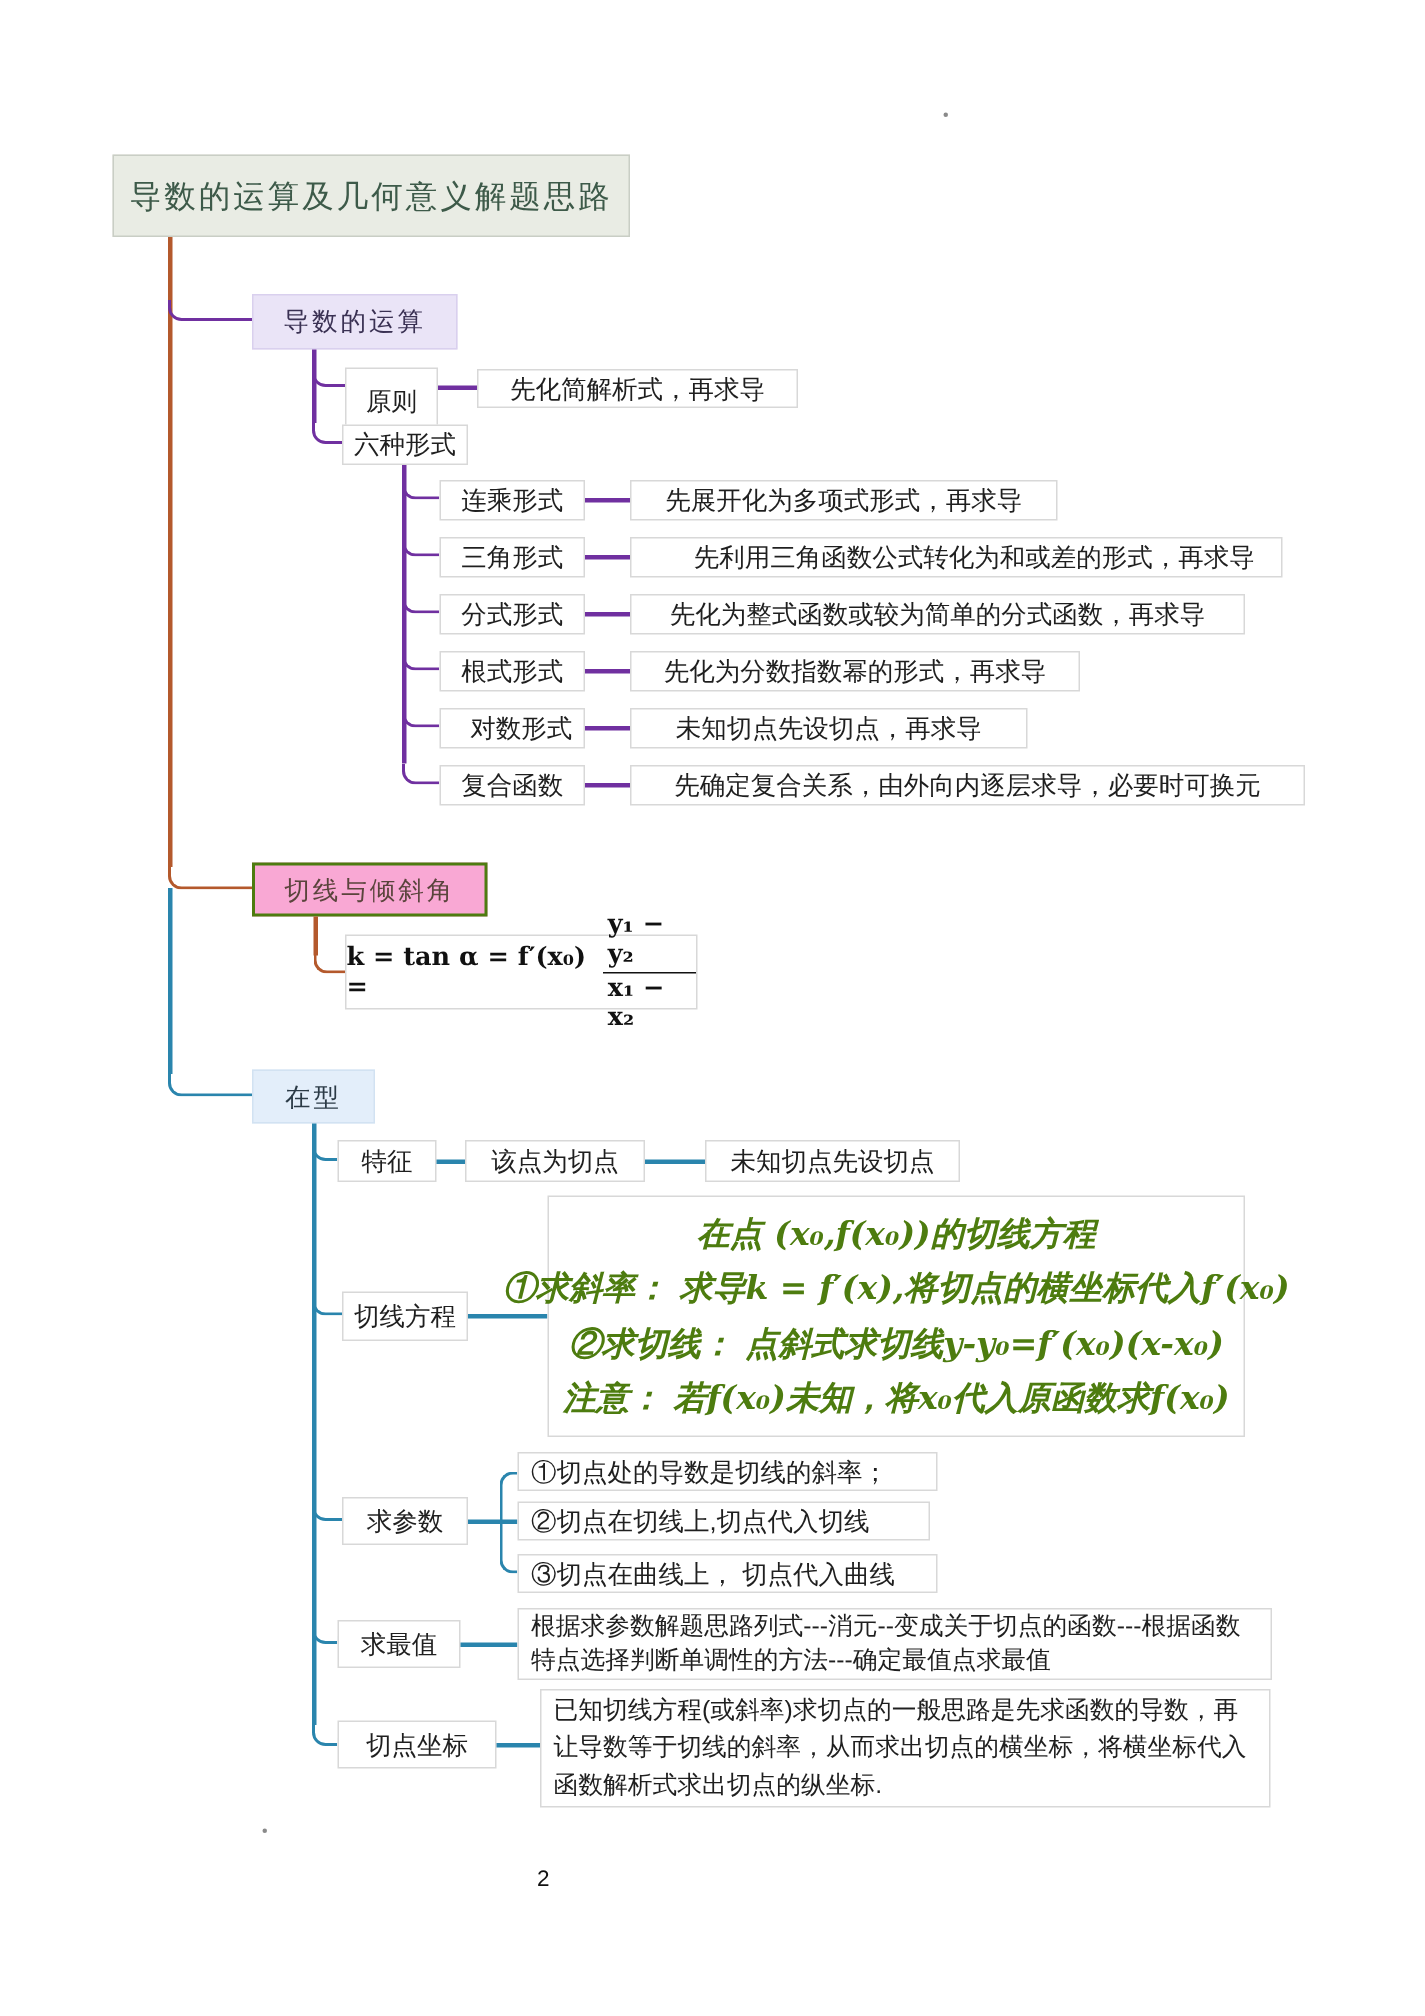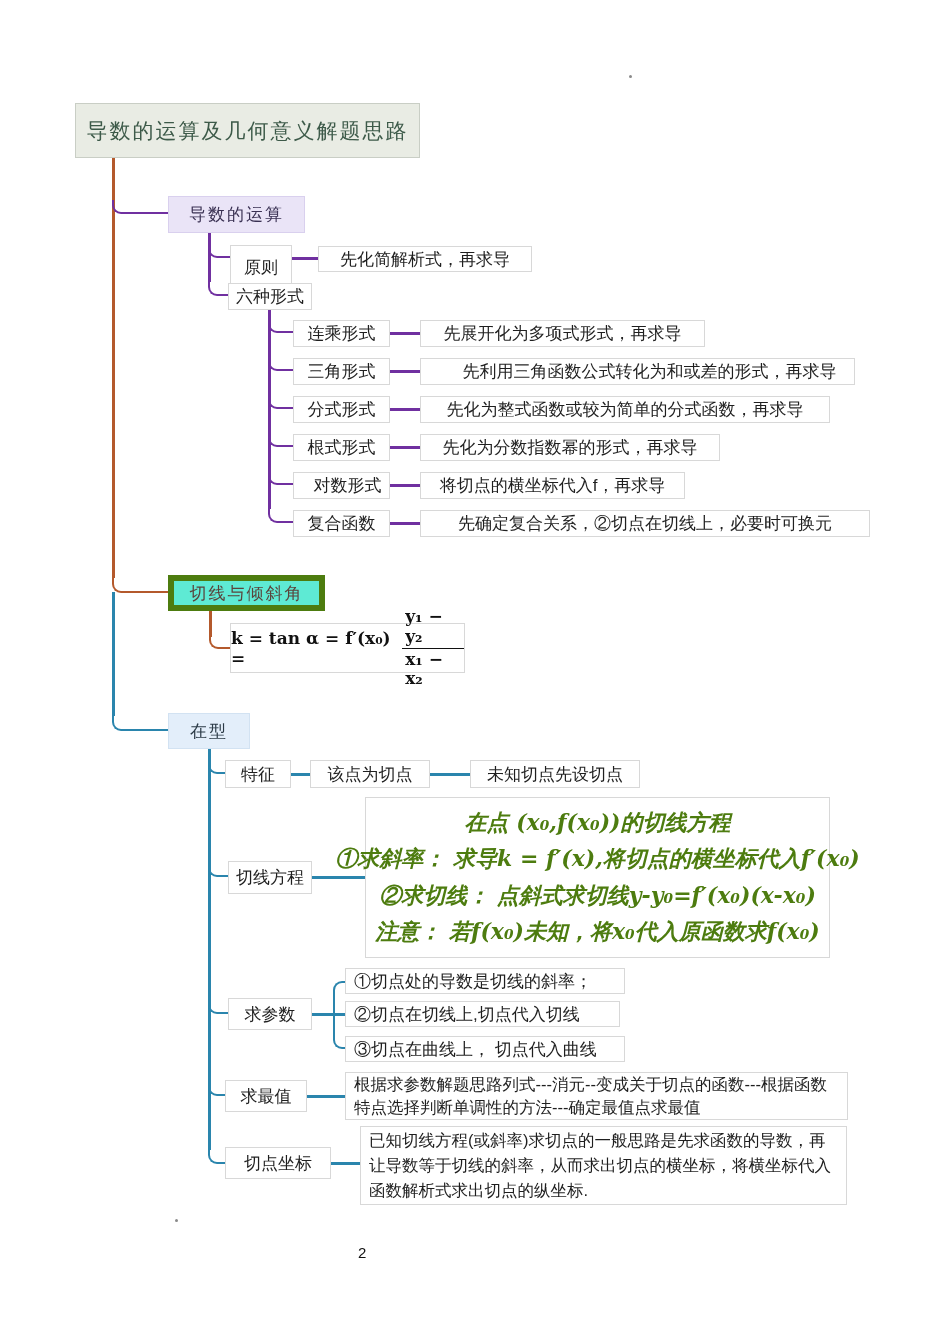--- a/index.html
+++ b/index.html
@@ -23,21 +23,21 @@
   .purple{background:#7030a0;}
   .teal{background:#2a85ad;}
   .c-brown{border-color:#b4592c;}
   .c-purple{border-color:#7030a0;}
   .c-teal{border-color:#2a85ad;}
   
   .root-box{background:#e9ece4;border:1px solid #c9cec5;color:#3d5a49;
             font-family:"Liberation Serif",serif;font-size:21px;letter-spacing:2px;
             display:flex;align-items:center;justify-content:center;}
   .lavender{background:#eae4f7;border:1px solid #d9d0ee;color:#3a3153;letter-spacing:2px;}
-  .pink{background:#5eead4;border:6px solid #4d7c0f;color:#5a443c;letter-spacing:2px;}
+  .pink{background:#f9a8d4;border:2px solid #4d7c0f;color:#5a443c;letter-spacing:2px;}
   .blue{background:#e3eefa;border:1px solid #d2e2f2;color:#2b3a46;letter-spacing:2px;}
   
   .formula{font-family:"DejaVu Serif",serif;font-weight:bold;font-size:17px;
            display:flex;align-items:center;justify-content:center;gap:6px;color:#111;}
   .frac{display:inline-flex;flex-direction:column;align-items:center;line-height:1.15;}
   .frac .num{border-bottom:1.6px solid #111;padding:0 3px 1px 3px;}
   .frac .den{padding:1px 3px 0 3px;}
   
   .hand{font-family:"DejaVu Serif",serif;font-weight:bold;font-style:italic;
         font-size:22px;color:#4d7c0f;padding:10px 14px;display:flex;flex-direction:column;
@@ -127,29 +127,29 @@
   <div class="abs lh purple" style="left:390px;top:446px;width:30px;"></div>
   <div class="abs box center" style="left:420px;top:434px;width:300px;height:27px;">
     <span>先化为分数指数幂的形式，再求导</span>
     </div>
 
   <div class="abs box center" style="left:293px;top:472px;width:97px;height:27px;padding-left:12px;">
     <span>对数形式</span>
     </div>
   <div class="abs lh purple" style="left:390px;top:484px;width:30px;"></div>
   <div class="abs box center" style="left:420px;top:472px;width:265px;height:27px;">
-    <span>将切点的横坐标代入f，再求导</span>
+    <span>未知切点先设切点，再求导</span>
     </div>
 
   <div class="abs box center" style="left:293px;top:510px;width:97px;height:27px;">
     <span>复合函数</span>
     </div>
   <div class="abs lh purple" style="left:390px;top:522px;width:30px;"></div>
   <div class="abs box center" style="left:420px;top:510px;width:450px;height:27px;">
-    <span>先确定复合关系，②切点在切线上，必要时可换元</span>
+    <span>先确定复合关系，由外向内逐层求导，必要时可换元</span>
     </div>
 
   <div class="abs tag pink" style="left:168px;top:575px;width:157px;height:36px;">
     <span>切线与倾斜角</span>
   </div>
   <div class="abs lv brown" style="left:209px;top:611px;height:26px;"></div>
   <div class="abs c-bl c-brown" style="left:209px;top:635px;width:21px;height:14px;"></div>
 
   <div class="abs box formula" style="left:230px;top:623px;width:235px;height:50px;">
     <span>k = tan α = f′(x₀) =</span>

